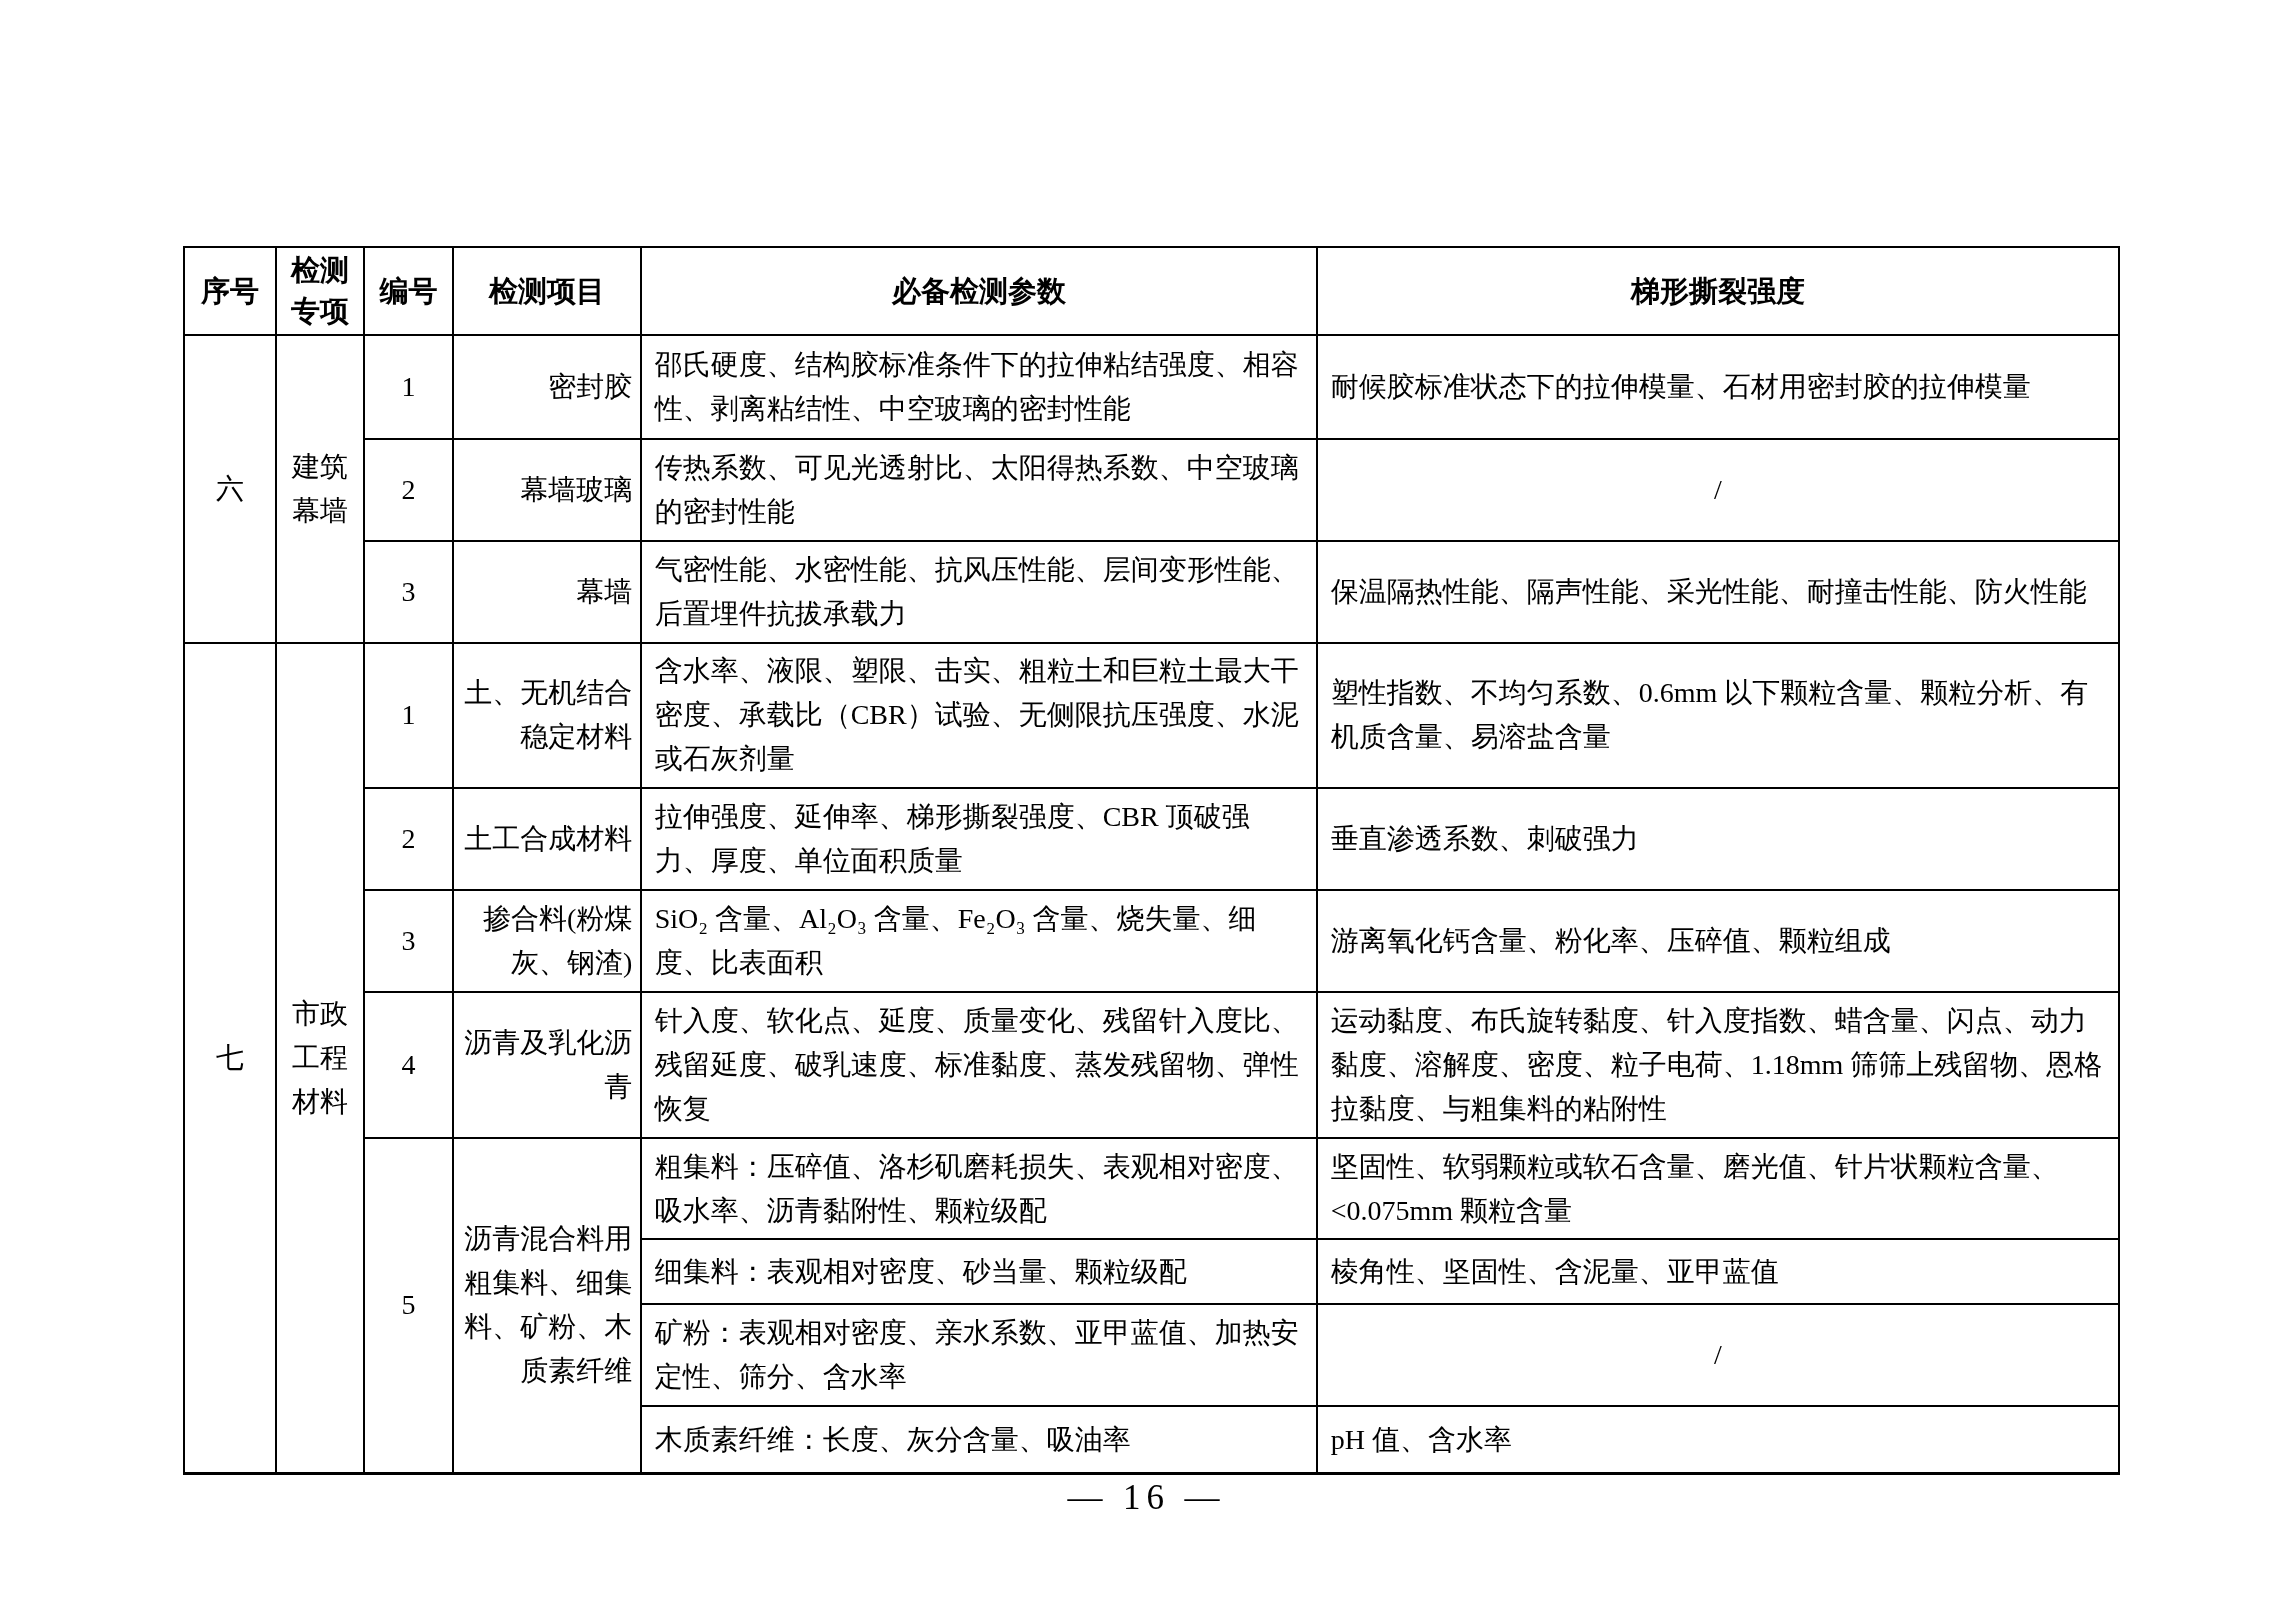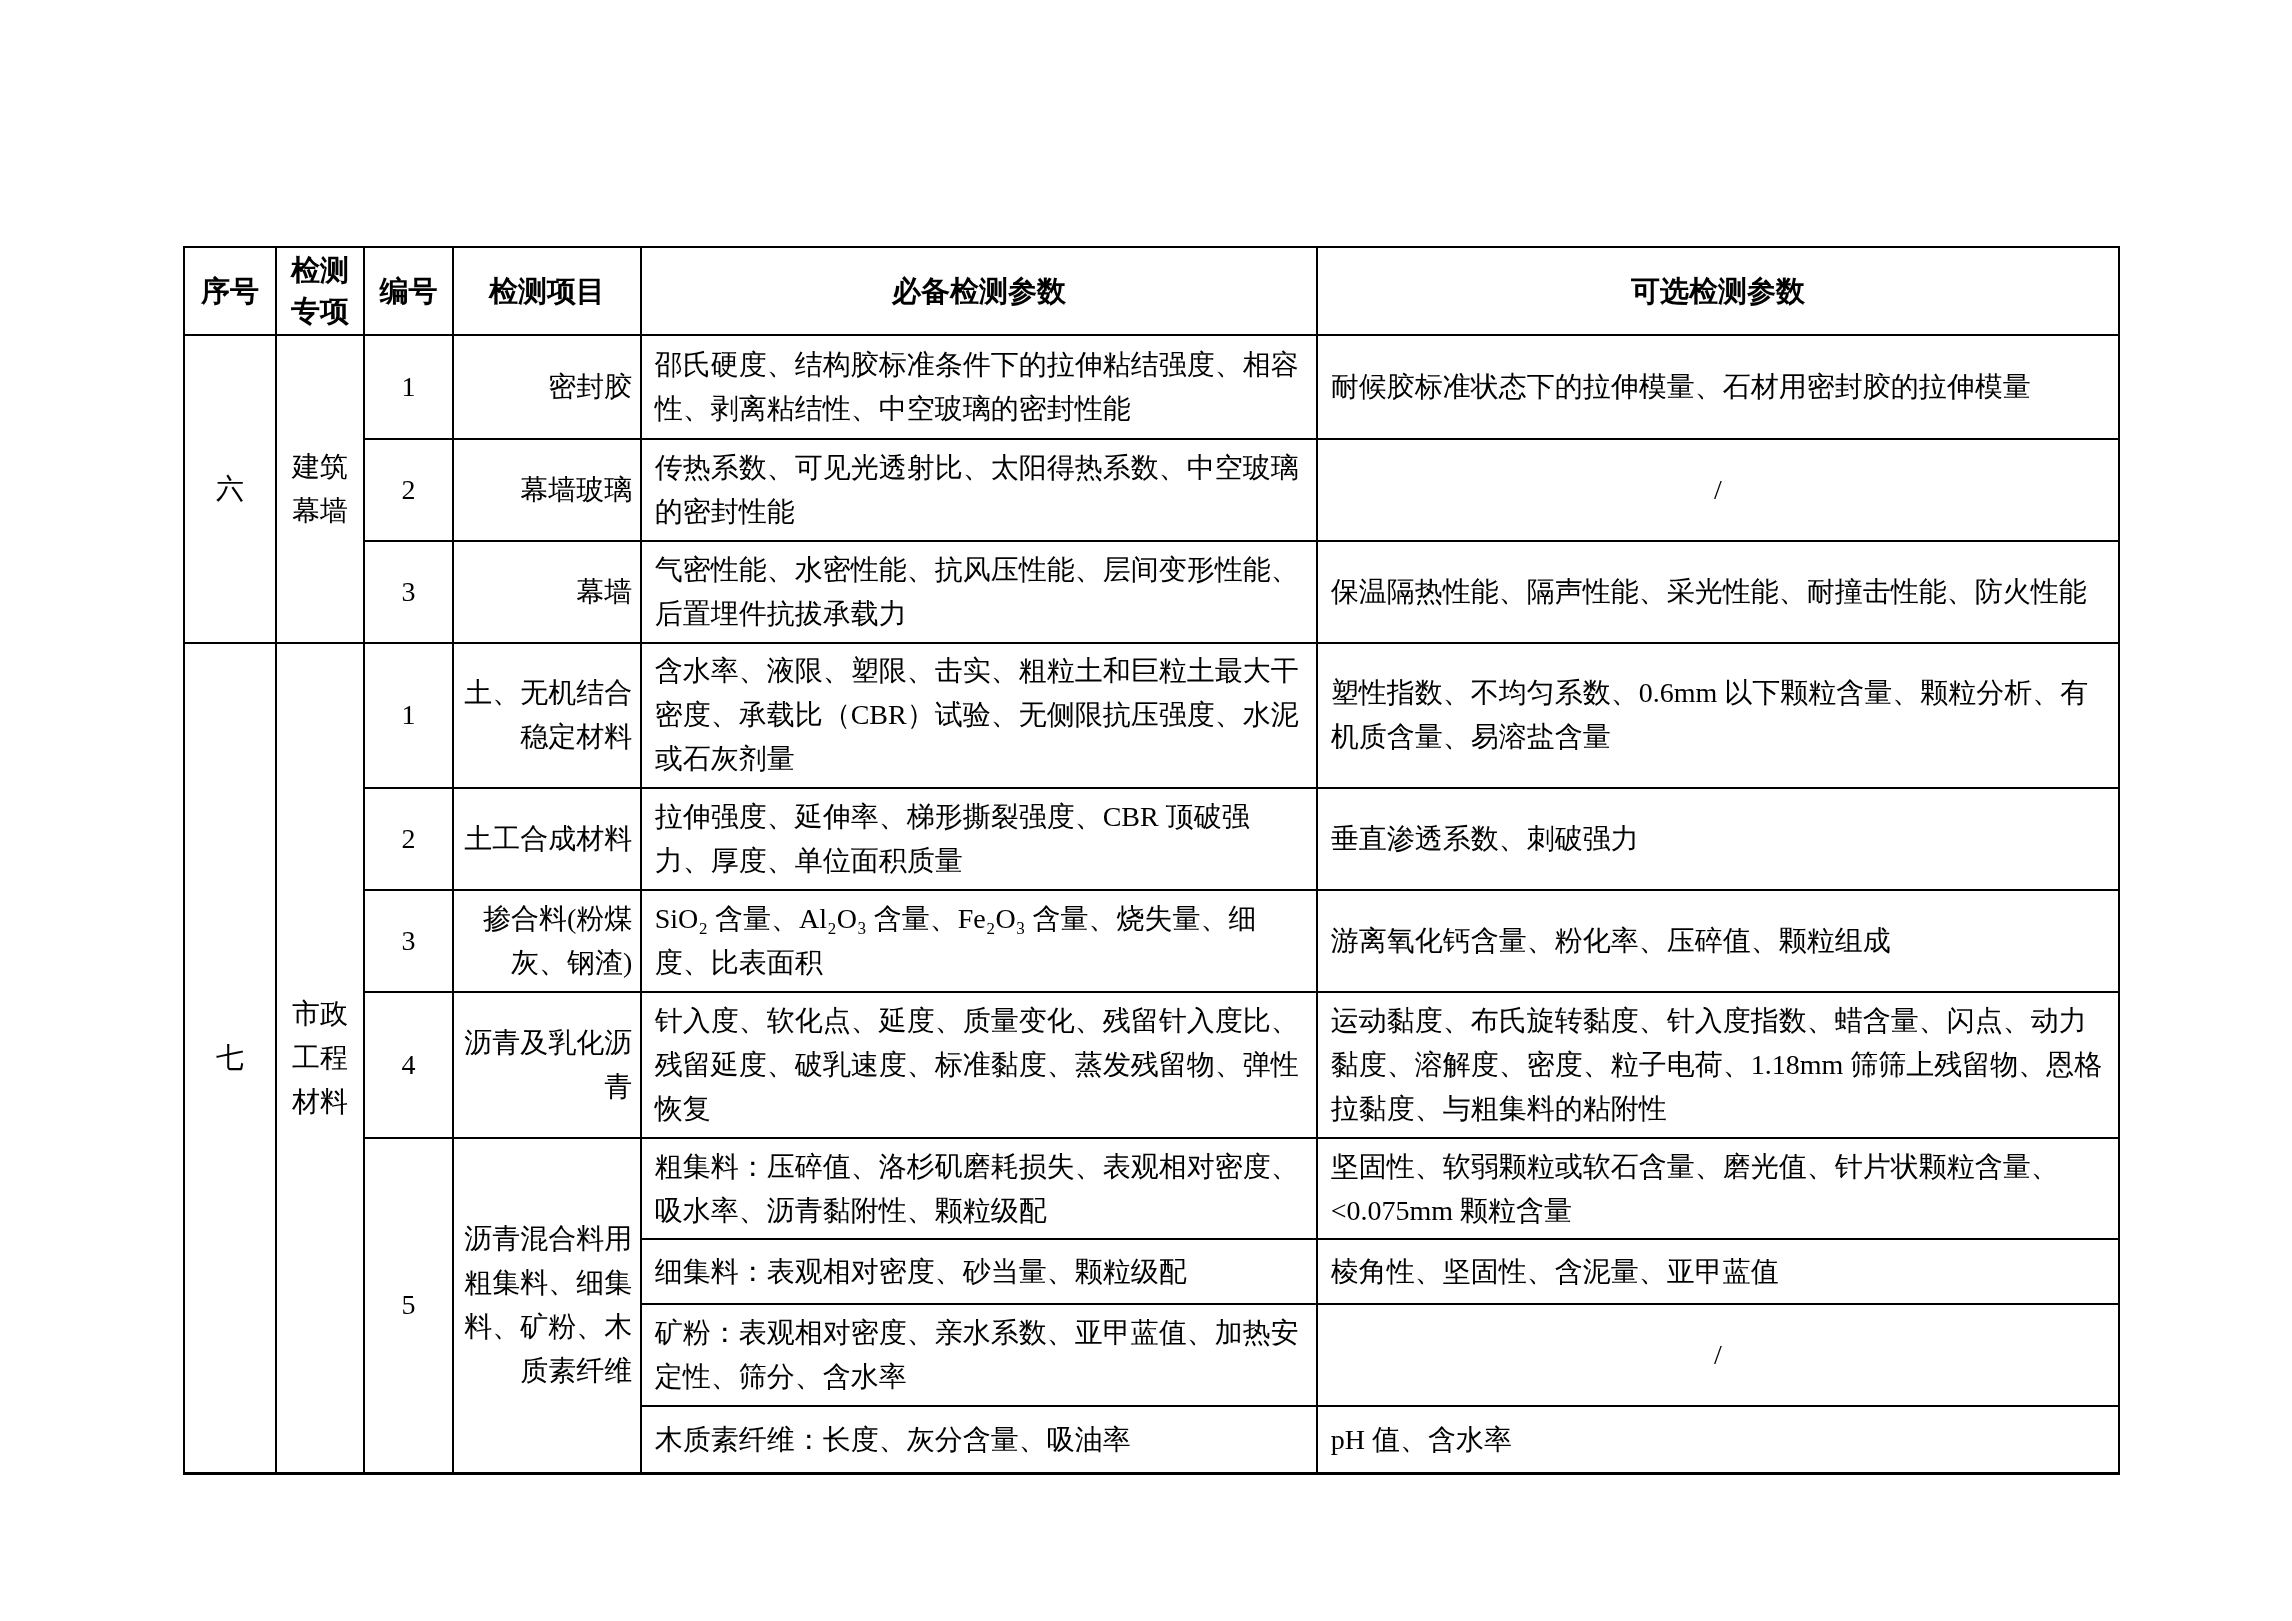--- a/index.html
+++ b/index.html
@@ -61,21 +61,21 @@
       <col style="width:802px">
     </colgroup>
 
     <tbody>
         <tr style="height:83px">
       <th>序号</th>
       <th><span class="w2">检测专项</span></th>
       <th>编号</th>
       <th>检测项目</th>
       <th>必备检测参数</th>
-      <th>可选检测参数</th>
+      <th>梯形撕裂强度</th>
     </tr>
 
     <tr style="height:104px">
       <td class="cc" rowspan="3">六</td>
       <td class="cc" rowspan="3"><span class="w2">建筑幕墙</span></td>
       <td class="cc">1</td>
       <td class="itemcell">密封胶</td>
       <td class="cl">邵氏硬度、结构胶标准条件下的拉伸粘结强度、相容性、剥离粘结性、中空玻璃的密封性能</td>
       <td class="cl">耐候胶标准状态下的拉伸模量、石材用密封胶的拉伸模量</td>
     </tr>
@@ -132,15 +132,16 @@
       <td class="cl">矿粉：表观相对密度、亲水系数、亚甲蓝值、加热安定性、筛分、含水率</td>
       <td class="slash">/</td>
     </tr>
     <tr style="height:67px">
       <td class="cl">木质素纤维：长度、灰分含量、吸油率</td>
       <td class="cl">pH 值、含水率</td>
     </tr>
   </tbody>
     </table>
 
+  <div class="footer">— 16 —</div>
 
 </div>
 
 
 </body></html>

